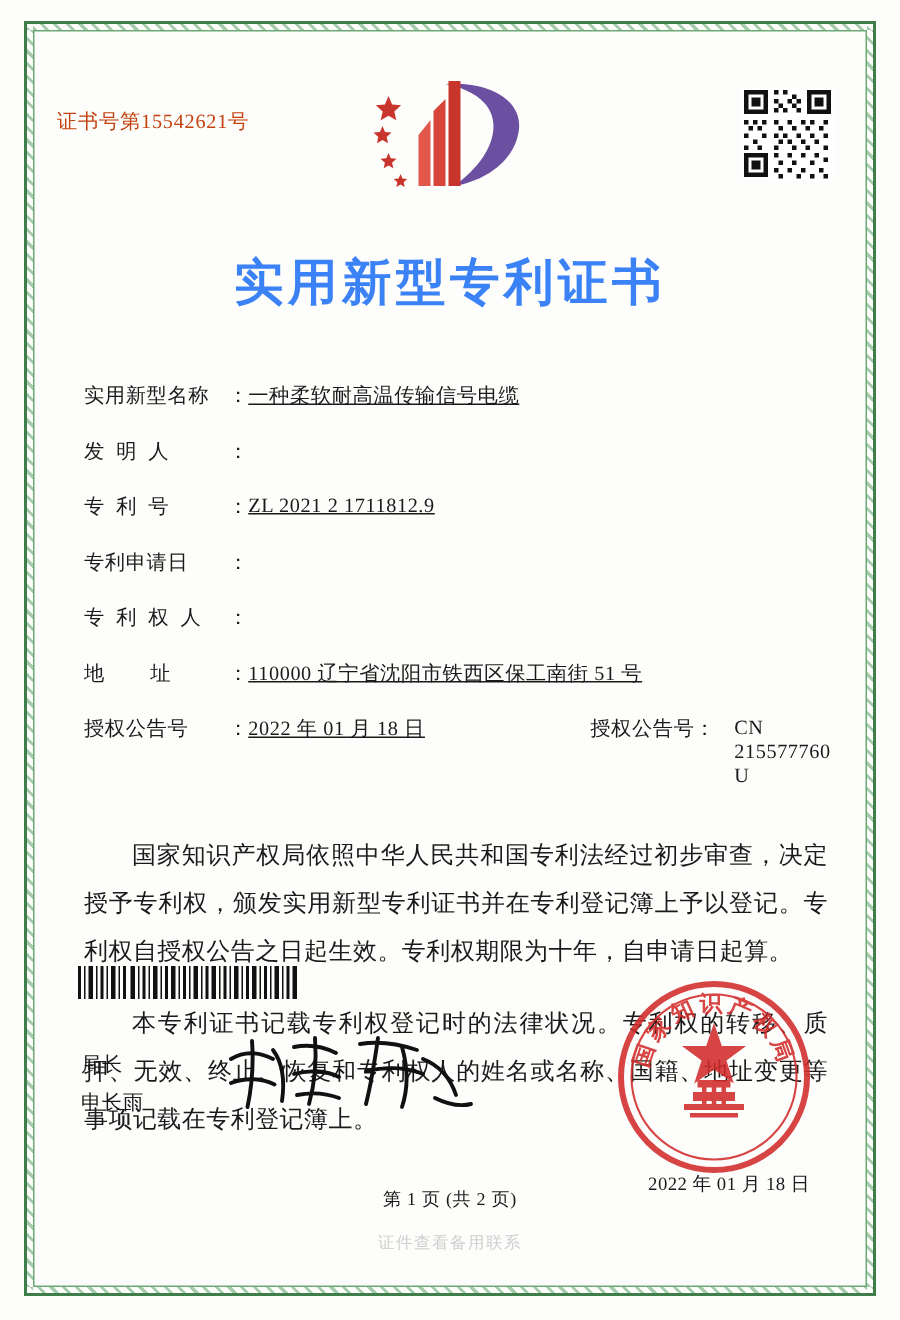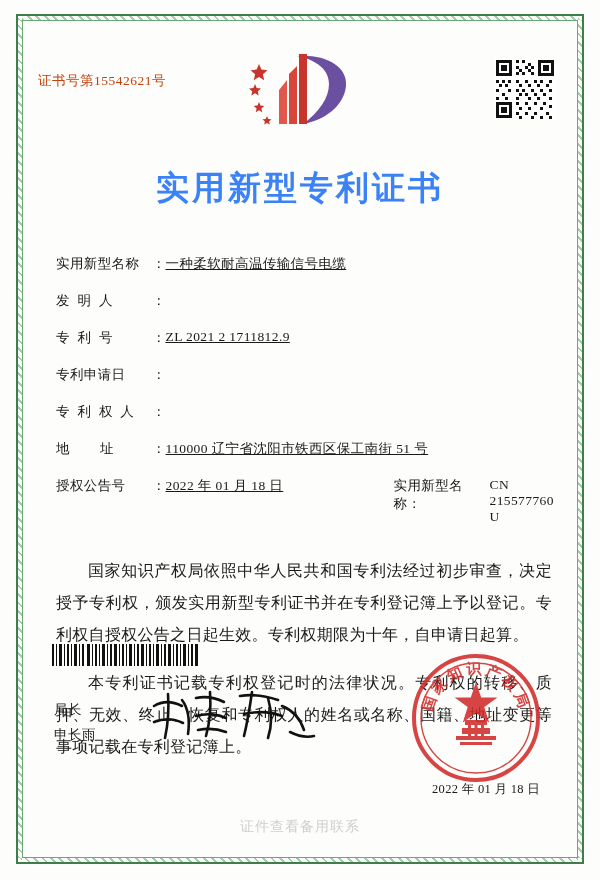--- a/index.html
+++ b/index.html
@@ -179,21 +179,21 @@
     position: absolute;
     left: 0; right: 0; bottom: 6px;
     text-align: center;
     font-size: 12px;
     letter-spacing: 0.5px;
   }
   .bottom-faint {
     position: absolute;
     left: 0; right: 0; bottom: -22px;
     text-align: center;
-    font-size: 14px;
+    font-size: 11px;
     color: #cfcfcf;
     letter-spacing: 1px;
   }
 </style>
 </head>
 <body>
 
 <div class="page">
 
   <div class="border-outer"></div>
@@ -334,21 +334,21 @@
       <div class="field">
         <span class="f-label">地        址</span>
         <span class="f-colon">：</span>
         <span class="f-value">110000 辽宁省沈阳市铁西区保工南街 51 号</span>
       </div>
 
       <div class="field two-col">
         <span class="f-label">授权公告号</span>
         <span class="f-colon">：</span>
         <span class="f-value">2022 年 01 月 18 日</span>
-        <span class="f-label2">实用新型名称：</span>
+        <span class="f-label2">授权公告号：</span>
         <span class="f-value2">CN 215577760 U</span>
       </div>
 
     </div>
 
     <div class="paragraphs">
       <p class="para">国家知识产权局依照中华人民共和国专利法经过初步审查，决定授予专利权，颁发实用新型专利证书并在专利登记簿上予以登记。专利权自授权公告之日起生效。专利权期限为十年，自申请日起算。</p>
       <p class="para">本专利证书记载专利权登记时的法律状况。专利权的转移、质押、无效、终止、恢复和专利权人的姓名或名称、国籍、地址变更等事项记载在专利登记簿上。</p>
     </div>
 
@@ -448,17 +448,18 @@
             </defs>
             <text font-family="Liberation Serif, serif" font-size="15" font-weight="bold" fill="#d22b2b" letter-spacing="3">
               <textPath href="#sealArc" startOffset="4%">国家知识产权局</textPath>
             </text>
           </g>
         </svg>
       </div>
 
       <div class="seal-date">2022 年 01 月 18 日</div>
 
+      <div class="page-no">第 1 页 (共 2 页)</div>
       <div class="bottom-faint">证件查看备用联系</div>
     </div>
 
   </div>
 </div>
 
 </body></html>

